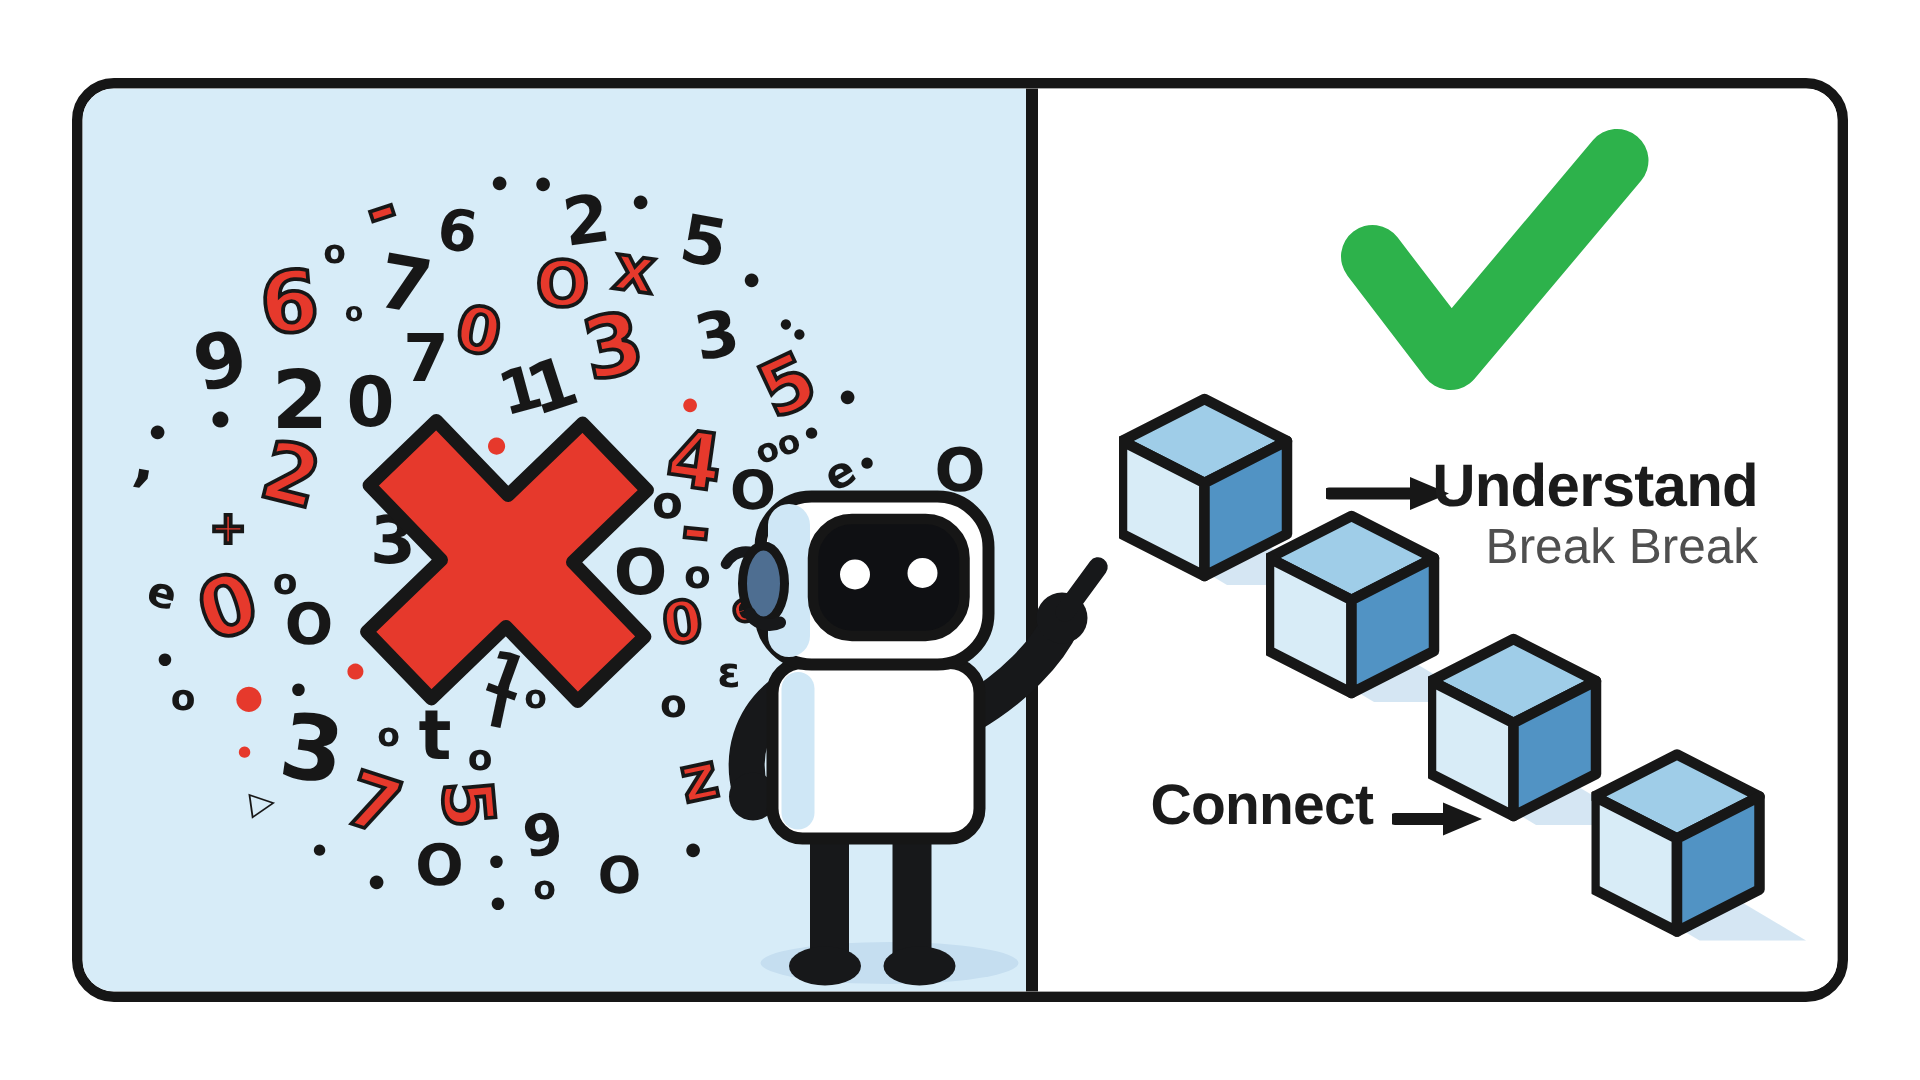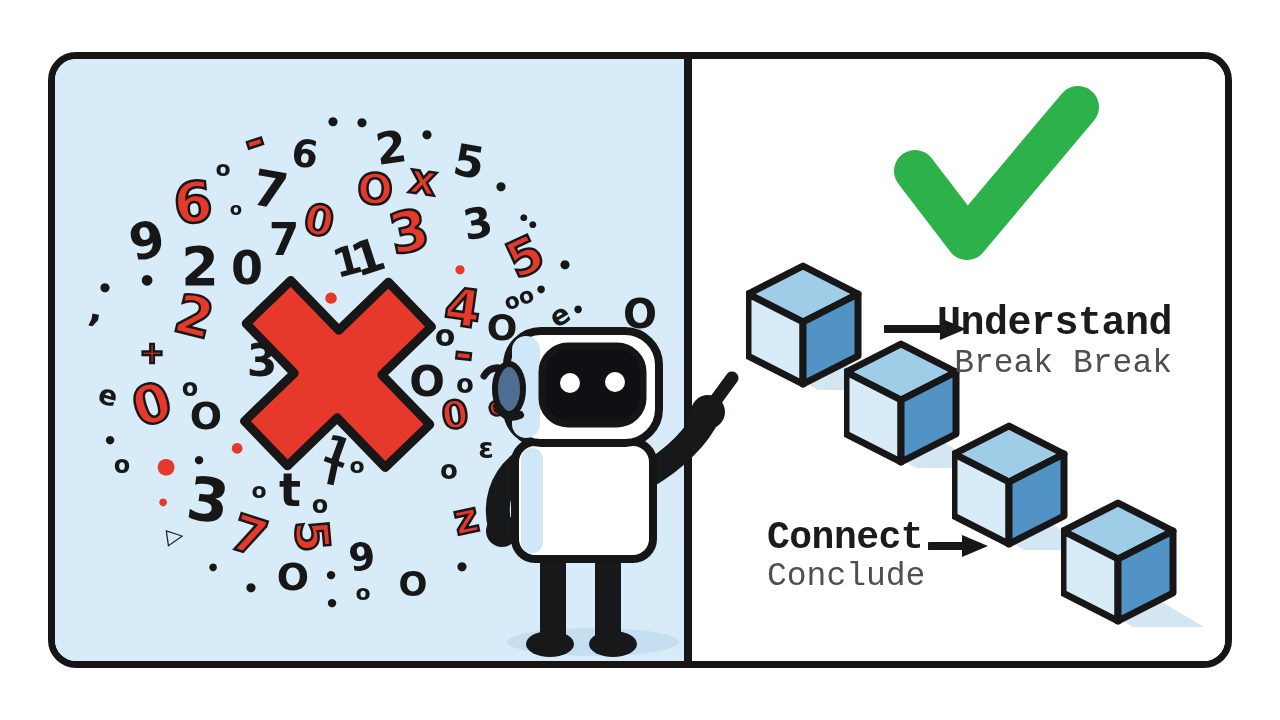--- a/index.html
+++ b/index.html
@@ -13,25 +13,25 @@
   .abs{position:absolute;}
   
   #scatter-layer{position:absolute;left:0;top:0;width:629px;height:100%;}
   .sc{position:absolute;font-family:"DejaVu Sans",sans-serif;font-weight:700;line-height:1;
       white-space:nowrap;}
   .bk{color:#171717;}
   .rd{color:#e6392c;-webkit-text-stroke:2.5px #171717;}
   .rd-dot{color:#e6392c;}
   .cube{position:absolute;}
   
-  .step{position:absolute;font-family:Liberation Mono, monospace;}
+  .step{position:absolute;}
   .step-title{font-size:40px;font-weight:bold;color:#1b1b1b;letter-spacing:-0.5px;line-height:1.05;}
   .step-sub{font-size:33px;color:#4f4f4f;line-height:1.15;}
   .step1{right:53px;top:244px;text-align:right;}
-  .step2{left:712px;top:459px;text-align:left;}
+  .step2{left:712px;top:459px;text-align:center;}
   .step2 .step-title{font-size:38px;}
 </style>
 </head>
 <body>
 
 <div class="card">
 
   <div class="left-panel">
     <div id="scatter-layer">
         <span class="sc rd" style="left: 199px; top: 81px; font-size: 48px; transform: translate(-50%, -50%) rotate(-18deg);">-</span>
@@ -167,21 +167,20 @@
     <line x1="2" y1="14" x2="36" y2="14" stroke="#171717" stroke-width="8" stroke-linecap="round"></line>
     <polygon points="34,3 60,14 34,25" fill="#171717"></polygon>
   </svg>
 
   <div class="step step1">
     <div class="step-title">Understand</div>
     <div class="step-sub">Break Break</div>
   </div>
   <div class="step step2">
     <div class="step-title">Connect</div>
-    <div class="step-sub">Conclude</div>
   </div>
 
   <svg class="abs" style="left:405px;top:265px" width="290" height="345" viewBox="0 0 290 345">
 
     <ellipse cx="133" cy="318" rx="86" ry="14" fill="#c5def0"></ellipse>
 
     <path d="M62,138 C40,155 34,180 40,203" fill="none" stroke="#17181a" stroke-width="24" stroke-linecap="round"></path>
     <circle cx="42" cy="207" r="16" fill="#17181a"></circle>
 
     <rect x="80" y="230" width="26" height="88" fill="#17181a"></rect>

